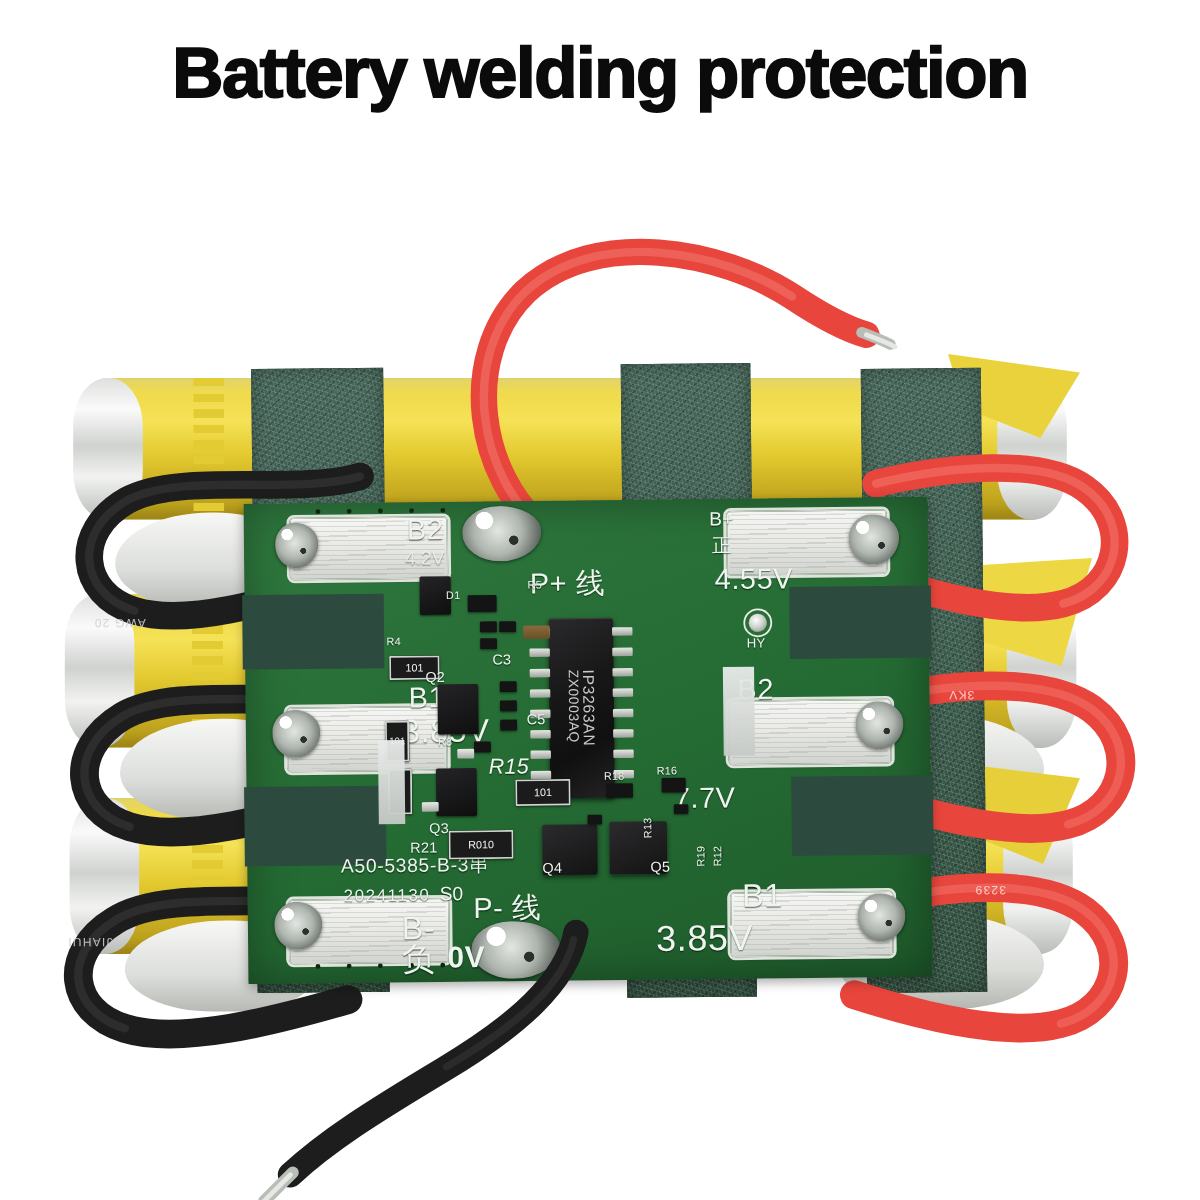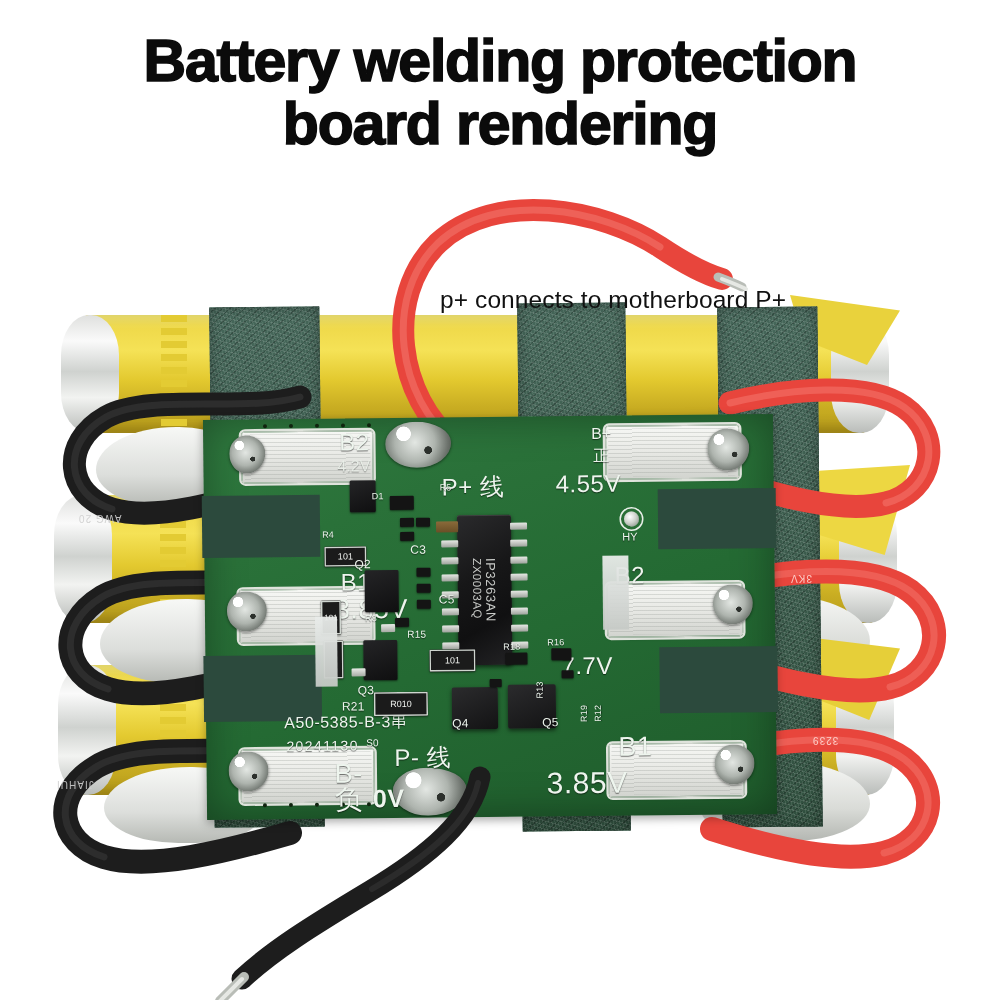--- a/index.html
+++ b/index.html
@@ -165,21 +165,20 @@
   }
   .wiretext.red{color:#ffd9d4;}
 </style>
 </head>
 <body>
 
 <div id="stage">
 
   <div class="title">
     <span>Battery welding protection</span>
-    <span class="l2">board rendering</span>
   </div>
 
   <div id="photo">
 
     <div class="cell" style="left:75px;top:120px;width:800px;height:118px;">
       <div class="silver-l"></div>
       <div class="silver-r"></div>
       <div class="tearL" style="left:86px;"></div>
       <div class="tearR" style="right:86px;"></div>
     </div>
@@ -303,42 +302,42 @@
           <i style="left:104px"></i>
       </div>
 
       <div class="silk big" style="left:136px;top:12px;">B2</div>
       <div class="silk mid" style="left:134px;top:40px;opacity:.65;">4.2V</div>
 
       <div class="silk big" style="left:238px;top:58px;">P+ 线</div>
 
       <div class="silk mid" style="left:388px;top:10px;">B+</div>
       <div class="silk mid" style="left:390px;top:32px;">正</div>
-      <div class="silk big" style="left:352px;top:56px;text-align:center;">4.55V</div>
+      <div class="silk big" style="left:392px;top:56px;text-align:center;">4.55V</div>
 
       <div class="silk sm" style="left:418px;top:116px;">HY</div>
       <div class="silk big" style="left:410px;top:148px;">B2</div>
 
       <div class="silk big" style="left:136px;top:152px;">B1</div>
       <div class="silk big" style="left:130px;top:178px;font-size:27px;">3.85V</div>
 
       <div class="silk big" style="left:356px;top:238px;">7.7V</div>
 
       <div class="silk big" style="left:412px;top:318px;font-size:27px;">B1</div>
       <div class="silk big" style="left:340px;top:352px;font-size:30px;">3.85V</div>
 
       <div class="silk big" style="left:128px;top:342px;font-size:27px;">B-</div>
       <div class="silk big" style="left:128px;top:368px;font-size:27px;">负</div>
       <div class="silk big" style="left:166px;top:368px;font-size:25px;font-weight:bold;">0V</div>
 
       <div class="silk big" style="left:188px;top:328px;">P- 线</div>
 
       <div class="silk" style="left:78px;top:296px;font-size:16px;letter-spacing:.6px;">A50-5385-B-3串</div>
       <div class="silk" style="left:80px;top:320px;font-size:14px;letter-spacing:1.4px;">20241130</div>
-      <div class="silk" style="left:160px;top:320px;font-size:10px;">S0</div>
+      <div class="silk" style="left:160px;top:320px;font-size:16px;">S0</div>
 
       <div class="ic" style="left:253px;top:98px;width:54px;height:150px;">
         <div class="ictext">
           <span>IP3263AN</span>
           <small>ZX0003AQ</small>
         </div>
       </div>
       <div class="pins" style="left:237px;top:104px;width:18px;height:140px;">
         <i style="left:0;top:2px;width:17px;height:7px"></i>
           <i style="left:0;top:19px;width:17px;height:7px"></i>
@@ -382,21 +381,21 @@
 
       <div class="sot" style="left:158px;top:222px;width:34px;height:40px;"></div>
       <div class="silk xs" style="left:152px;top:266px;font-size:12px;">Q3</div>
 
       <div class="res" style="left:118px;top:222px;width:20px;height:38px;"></div>
       <div class="silk xs" style="left:160px;top:196px;">R8</div>
 
       <div class="res" style="left:224px;top:232px;width:46px;height:22px;">
         <span>101</span>
       </div>
-      <div class="silk xs" style="left:202px;top:212px;font-size:10px;">R15</div>
+      <div class="silk xs" style="left:202px;top:212px;font-size:18px;font-style:italic;">R15</div>
 
       <div class="res" style="left:168px;top:274px;width:54px;height:24px;">
         <span>R010</span>
       </div>
       <div class="silk xs" style="left:136px;top:282px;font-size:12px;">R21</div>
 
       <div class="mosfet" style="left:246px;top:270px;width:46px;height:42px;"></div>
       <div class="silk xs" style="left:246px;top:300px;font-size:12px;">Q4</div>
       <div class="mosfet" style="left:302px;top:268px;width:48px;height:44px;"></div>
       <div class="silk xs" style="left:336px;top:300px;font-size:12px;">Q5</div>
@@ -432,15 +431,14 @@
 
     <svg class="wire" style="left:180px;top:560px;width:360px;height:260px;" viewBox="0 0 360 260">
       <path d="M300 22 C 292 64, 250 100, 190 136 C 130 172, 92 196, 62 224" stroke="#1d1d1d" stroke-width="21" fill="none" stroke-linecap="round"></path>
       <path d="M298 28 C 290 66, 250 100, 192 134" stroke="#3a3a3a" stroke-width="6" fill="none" stroke-linecap="round" opacity=".5"></path>
       <path d="M64 222 C 56 230, 48 238, 40 246" stroke="#b9bdb7" stroke-width="10" fill="none" stroke-linecap="round"></path>
       <path d="M62 224 C 54 232, 46 240, 38 248" stroke="#e6e8e4" stroke-width="4" fill="none" stroke-linecap="round"></path>
     </svg>
 
   </div>
 
-  <div class="callout" id="callout-pplus">p+ connects to motherboard P+</div>
 
 </div>
 
 </body></html>

